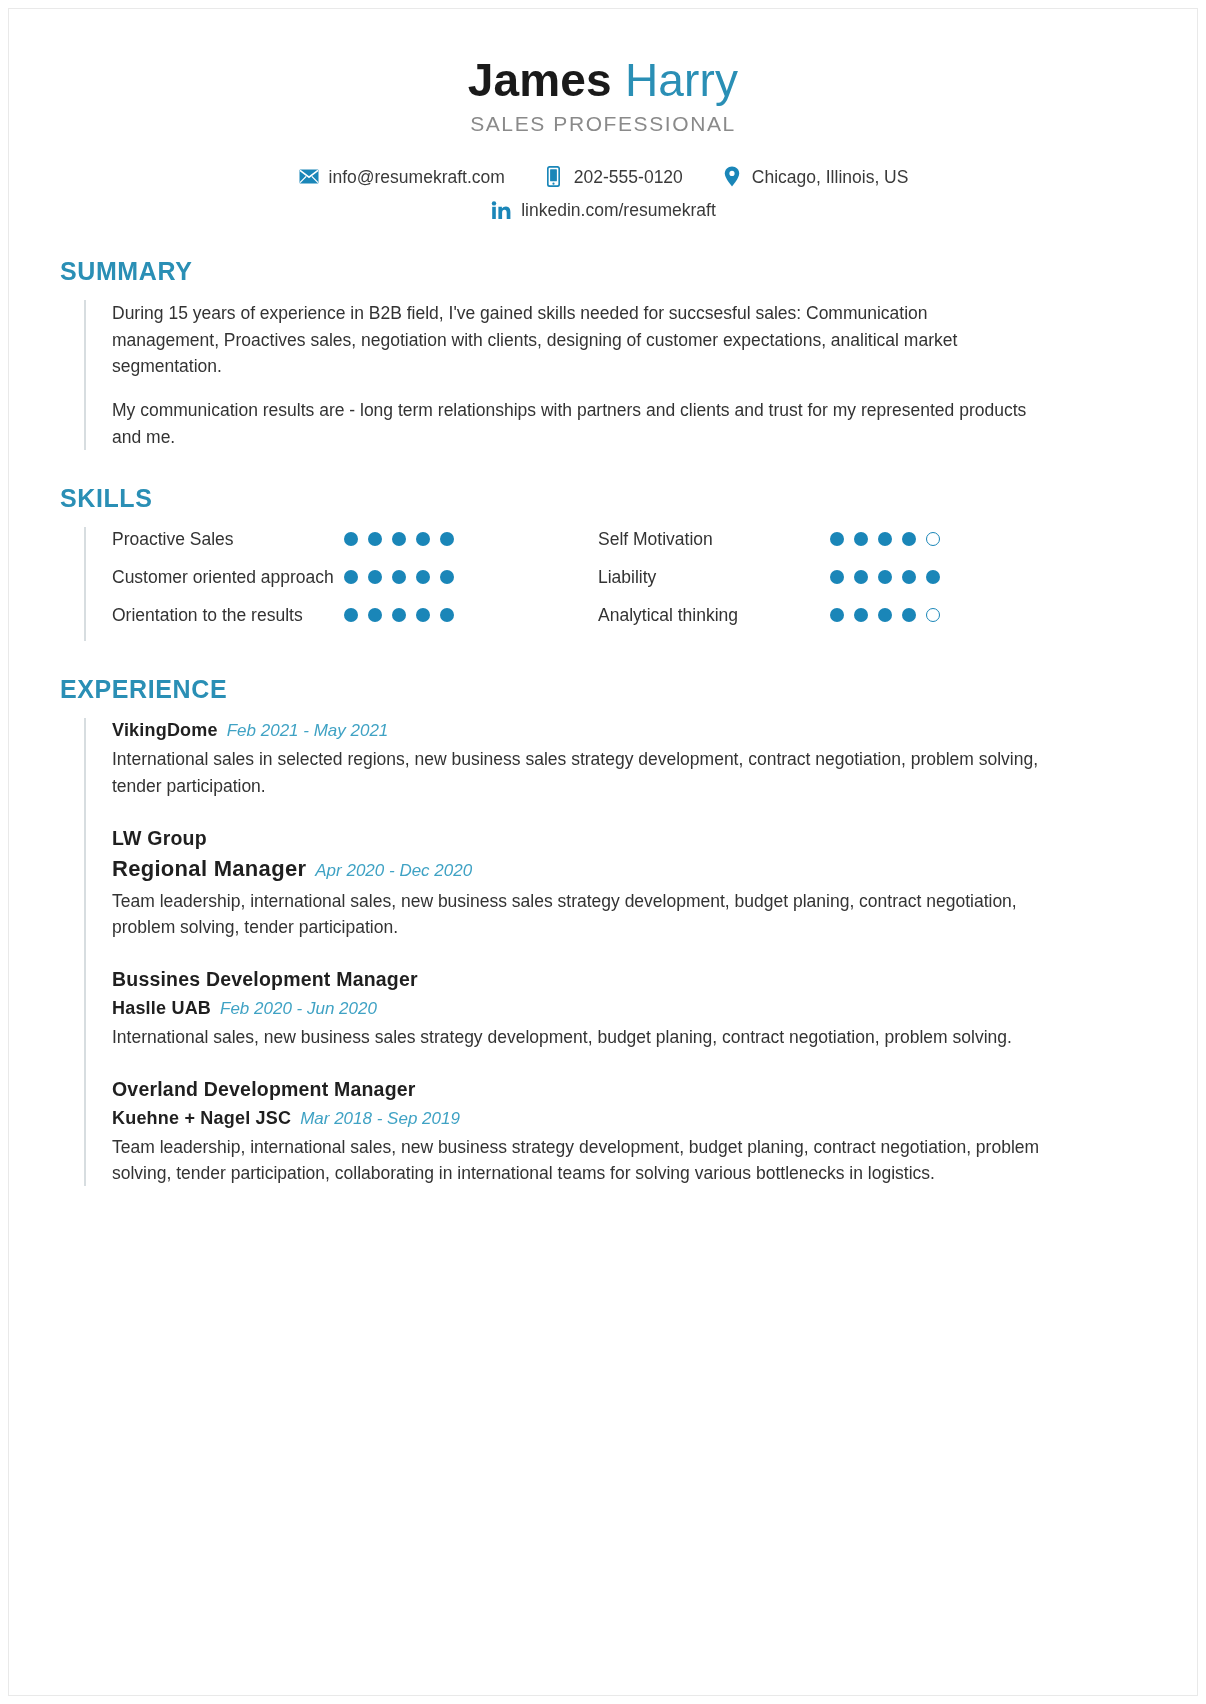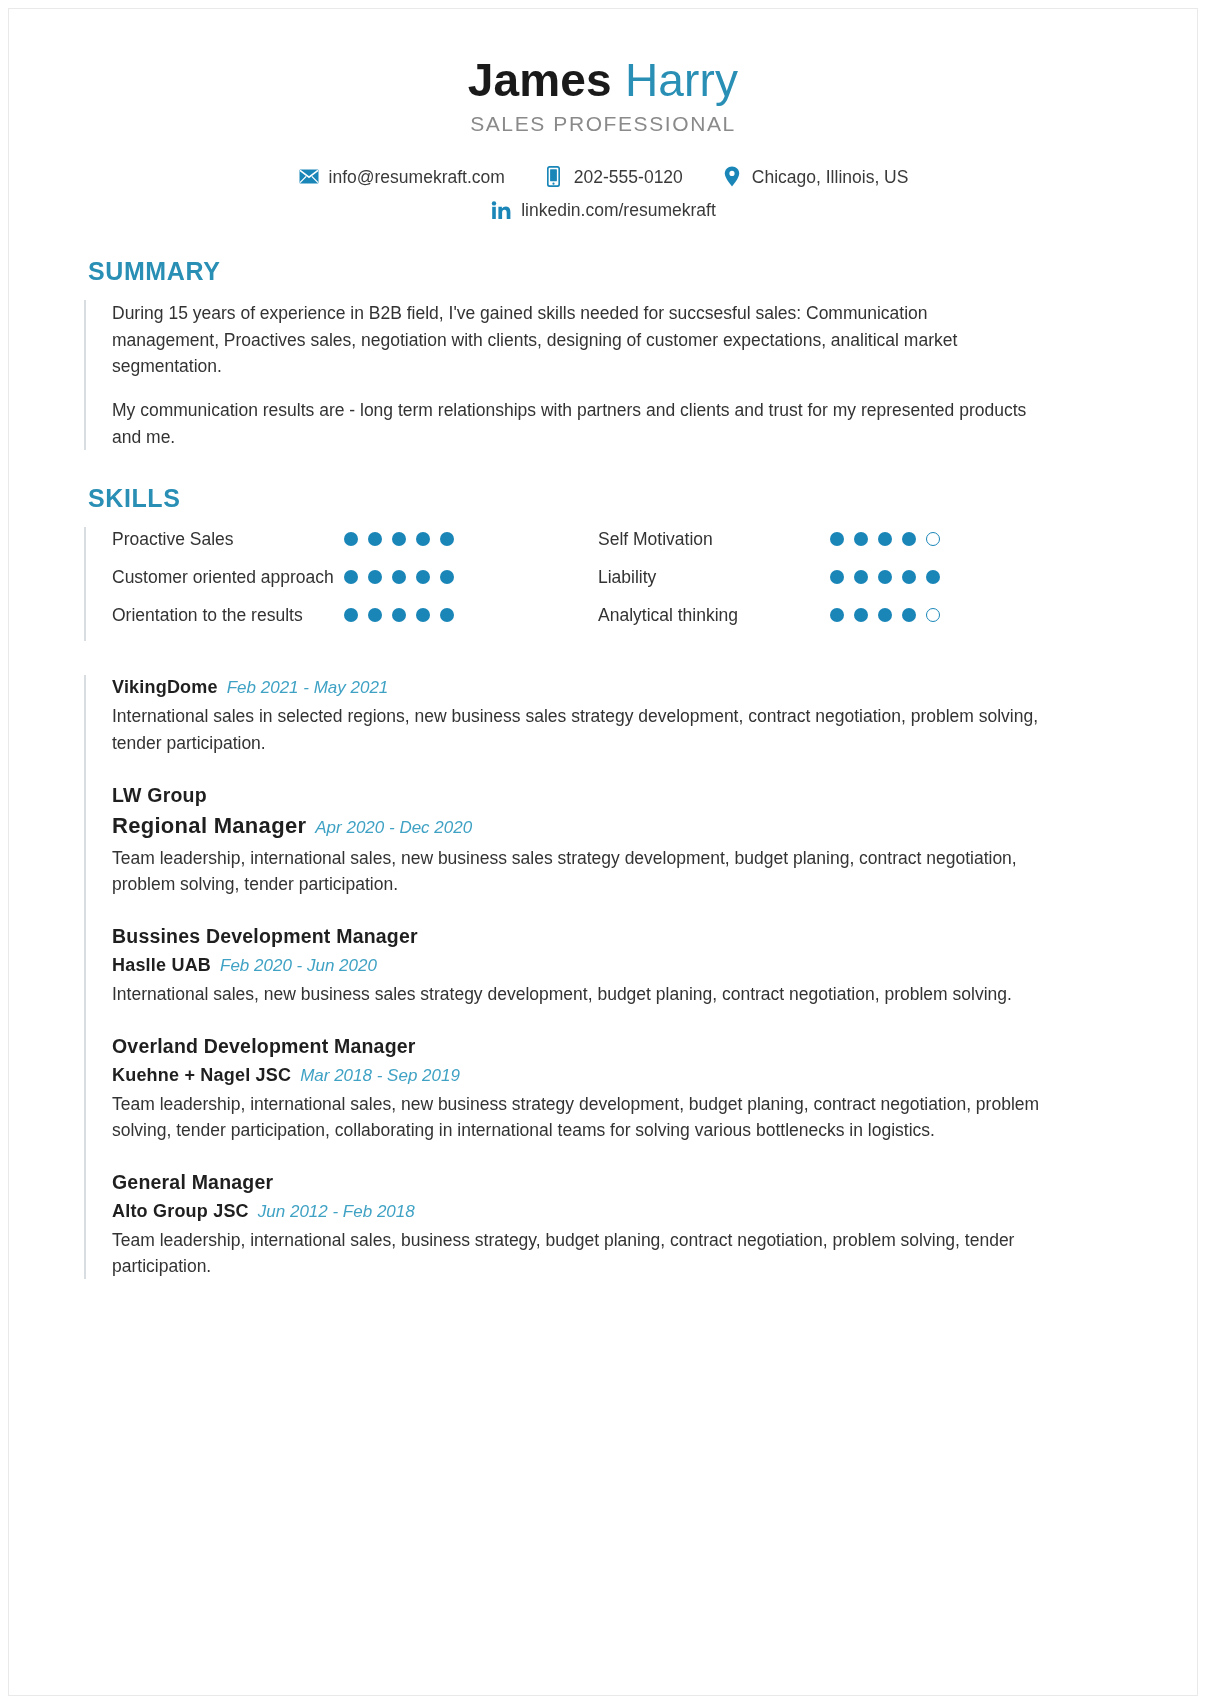--- a/index.html
+++ b/index.html
@@ -80,21 +80,21 @@
   }
   .contact-item .ico svg { display: block; }
 
   
   .section { margin-top: 34px; }
   .section-title {
     font-size: 25px;
     font-weight: bold;
     letter-spacing: 0.6px;
     color: #2a8fb5;
-    padding-left: 88px;
+    padding-left: 60px;
   }
   .section-body {
     margin-top: 14px;
     margin-left: 84px;
     padding-left: 26px;
     border-left: 2px solid #d7dde0;
   }
 
   
   .summary-p {
@@ -330,41 +330,37 @@
                 <span class="dot filled"></span>
                 <span class="dot empty"></span>
               </div>
             </div>
           </div>
       </div>
     </div>
   </div>
 
   <div class="section">
+    <div class="section-title">EXPERIENCE</div>
     <div class="section-body" id="experience-list">
         <div class="exp-item">
           <div class="exp-meta"><span class="exp-company">VikingDome</span><span class="exp-dates">Feb 2021 - May 2021</span></div>
           <div class="exp-desc">International sales in selected regions, new business sales strategy development, contract negotiation, problem solving, tender participation.</div>
         </div>
         <div class="exp-item">
           <div class="exp-company-head">LW Group</div>
           <div class="exp-meta"><span class="exp-subrole">Regional Manager</span><span class="exp-dates">Apr 2020 - Dec 2020</span></div>
           <div class="exp-desc">Team leadership, international sales, new business sales strategy development, budget planing, contract negotiation, problem solving, tender participation.</div>
         </div>
         <div class="exp-item">
           <div class="exp-role">Bussines Development Manager</div>
           <div class="exp-meta"><span class="exp-company">Haslle UAB</span><span class="exp-dates">Feb 2020 - Jun 2020</span></div>
           <div class="exp-desc">International sales, new business sales strategy development, budget planing, contract negotiation, problem solving.</div>
         </div>
         <div class="exp-item">
           <div class="exp-role">Overland Development Manager</div>
           <div class="exp-meta"><span class="exp-company">Kuehne + Nagel JSC</span><span class="exp-dates">Mar 2018 - Sep 2019</span></div>
           <div class="exp-desc">Team leadership, international sales, new business strategy development, budget planing, contract negotiation, problem solving, tender participation, collaborating in international teams for solving various bottlenecks in logistics.</div>
         </div>
-        <div class="exp-item">
-          <div class="exp-role">General Manager</div>
-          <div class="exp-meta"><span class="exp-company">Alto Group JSC</span><span class="exp-dates">Jun 2012 - Feb 2018</span></div>
-          <div class="exp-desc">Team leadership, international sales, business strategy, budget planing, contract negotiation, problem solving, tender participation.</div>
-        </div>
       </div>
   </div>
 
 </div>
 
 </body></html>

